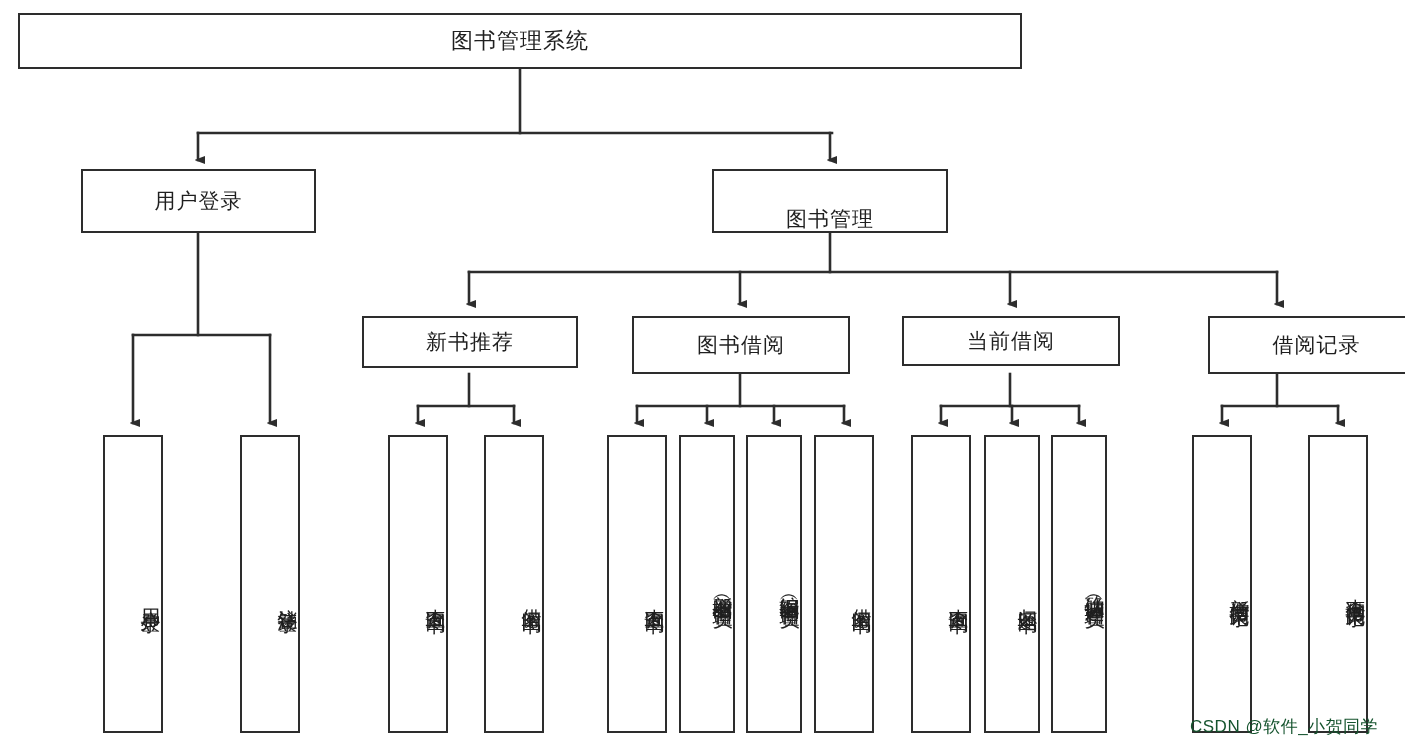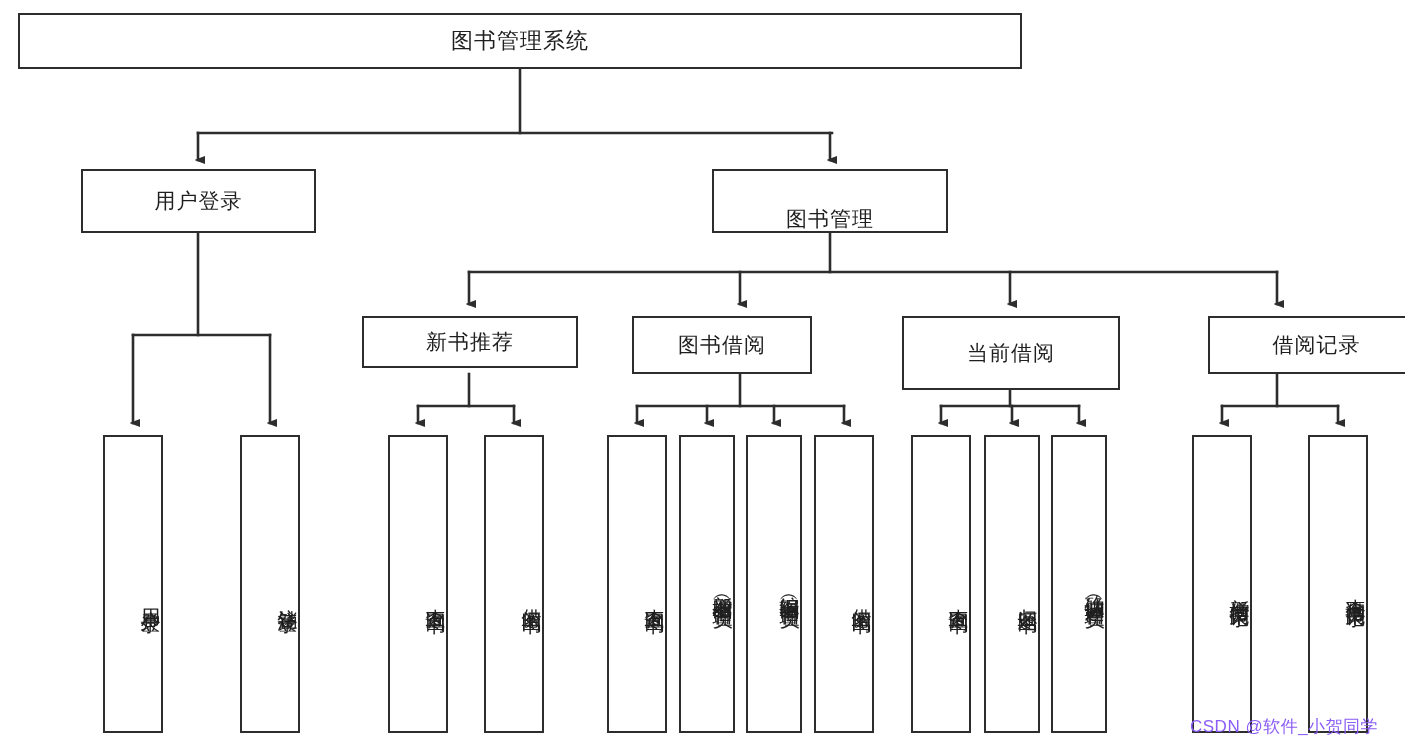--- a/index.html
+++ b/index.html
@@ -60,21 +60,21 @@
     text-orientation: upright;
     white-space: nowrap;
     line-height: 1.05;
   }
   .node.vert.multi {
     padding-top: 10px;
   }
   .watermark {
     position: absolute;
     font-size: 17px;
-    color: #8b5cf6;
+    color: #14532d;
     letter-spacing: 0.5px;
     white-space: nowrap;
     user-select: none;
   }
 </style>
 </head>
 <body>
 
 <div id="canvas">
 
@@ -134,24 +134,24 @@
       </div>
       <div class="node horiz" style="left: 81px; top: 169px; width: 235px; height: 64px;">
         <span>用户登录</span>
       </div>
       <div class="node horiz" style="left: 712px; top: 169px; width: 236px; height: 64px; align-items: flex-end;">
         <span>图书管理</span>
       </div>
       <div class="node horiz" style="left: 362px; top: 316px; width: 216px; height: 52px;">
         <span>新书推荐</span>
       </div>
-      <div class="node horiz" style="left: 632px; top: 316px; width: 180px; height: 58px;">
+      <div class="node horiz" style="left: 632px; top: 316px; width: 218px; height: 58px;">
         <span>图书借阅</span>
       </div>
-      <div class="node horiz" style="left: 902px; top: 316px; width: 218px; height: 74px;">
+      <div class="node horiz" style="left: 902px; top: 316px; width: 218px; height: 50px;">
         <span>当前借阅</span>
       </div>
       <div class="node horiz" style="left: 1208px; top: 316px; width: 217px; height: 58px;">
         <span>借阅记录</span>
       </div>
       <div class="node vert" style="left: 103px; top: 435px; width: 60px; height: 298px;">
         <span class="vlabel">用户登录</span>
       </div>
       <div class="node vert" style="left: 240px; top: 435px; width: 60px; height: 298px;">
         <span class="vlabel">注销登录</span>

